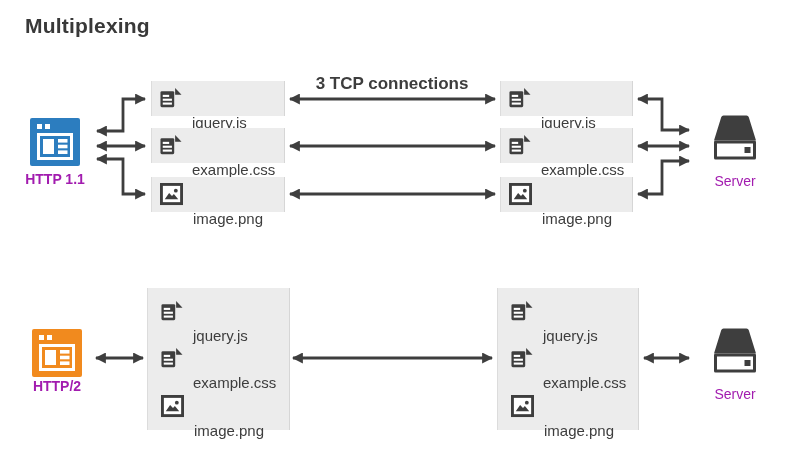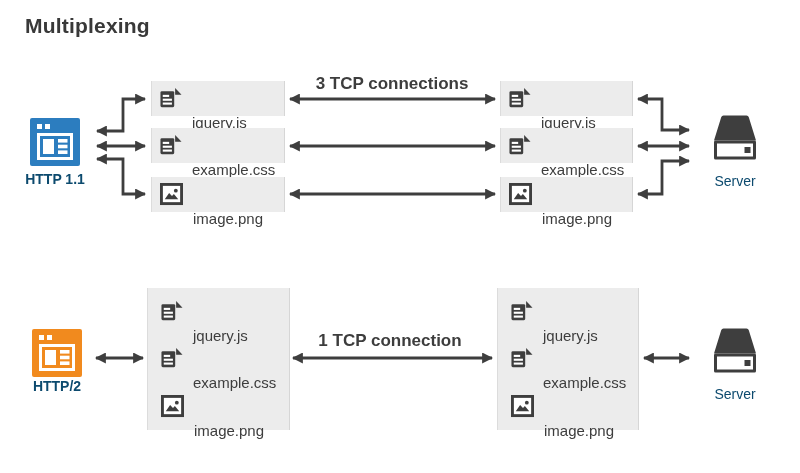--- a/index.html
+++ b/index.html
@@ -15,21 +15,21 @@
   .title{left:25px;top:14px;font-size:21px;font-weight:600;color:#393939;letter-spacing:.2px;}
   .arrows{position:absolute;left:0;top:0;pointer-events:none;}
   .arrows path{fill:none;stroke:var(--dark);stroke-width:2.8px;}
   .filebox{position:absolute;height:35px;display:flex;align-items:center;gap:10px;
            padding-left:8px;background:var(--box-bg);
            border-left:1px solid #dcdcdc;border-right:1px solid #d6d6d6;}
   .bigbox{position:absolute;display:flex;flex-direction:column;justify-content:space-around;
           background:var(--box-bg);border-left:1px solid #dcdcdc;border-right:1px solid #d6d6d6;}
   .bigrow{display:flex;align-items:center;gap:10px;padding-left:13px;height:24px;}
   .flabel{font-size:15px;color:#3d3d3d;white-space:nowrap;margin-top:48px;}
-  .caption{position:absolute;width:80px;text-align:center;font-size:14px;color:#0c4a6e;}
+  .caption{position:absolute;width:80px;text-align:center;font-size:14px;color:#a21caf;}
   .caption.bold{font-weight:600;}
   .tcp-label{position:absolute;width:200px;text-align:center;font-size:17px;font-weight:600;color:#3d3d3d;}
   .dk{fill:var(--dark);}
   .browser-http1 .bg{fill:var(--http1-client);}
   .browser-http2 .bg{fill:var(--http2-client);}
   svg{display:block;}
 </style>
 </head>
 <body>
 
@@ -152,21 +152,20 @@
       <rect fill="#fff" x="15" y="6" width="5" height="5"></rect>
       <rect fill="none" stroke="#fff" stroke-width="3" x="8.5" y="16.5" width="33" height="24"></rect>
       <rect fill="#fff" x="13" y="21" width="11" height="15"></rect>
       <rect fill="#fff" x="28" y="21" width="9.5" height="3.6"></rect>
       <rect fill="#fff" x="28" y="26.7" width="9.5" height="3.6"></rect>
       <rect fill="#fff" x="28" y="32.4" width="9.5" height="3.6"></rect>
     </svg>
   </div>
   <div class="caption bold" style="left:17px;top:378px;">HTTP/2</div>
 
-  <div class="tcp-label" style="left:290px;top:331px;">1 TCP connection</div>
 
   <div class="bigbox" style="left:147px;top:288px;width:143px;height:142px;">
     <div class="bigrow">
       <svg width="22" height="23" viewBox="0 0 24 24">
         <polygon class="dk" points="16.5,0.5 23.5,8 16.5,8"></polygon>
         <rect class="dk" x="0.5" y="4" width="15" height="17.5" rx="1.5"></rect>
         <rect fill="#fff" x="3" y="8" width="7" height="2.3"></rect>
         <rect fill="#fff" x="3" y="12.2" width="10" height="2.3"></rect>
         <rect fill="#fff" x="3" y="16.4" width="10" height="2.3"></rect>
       </svg>

